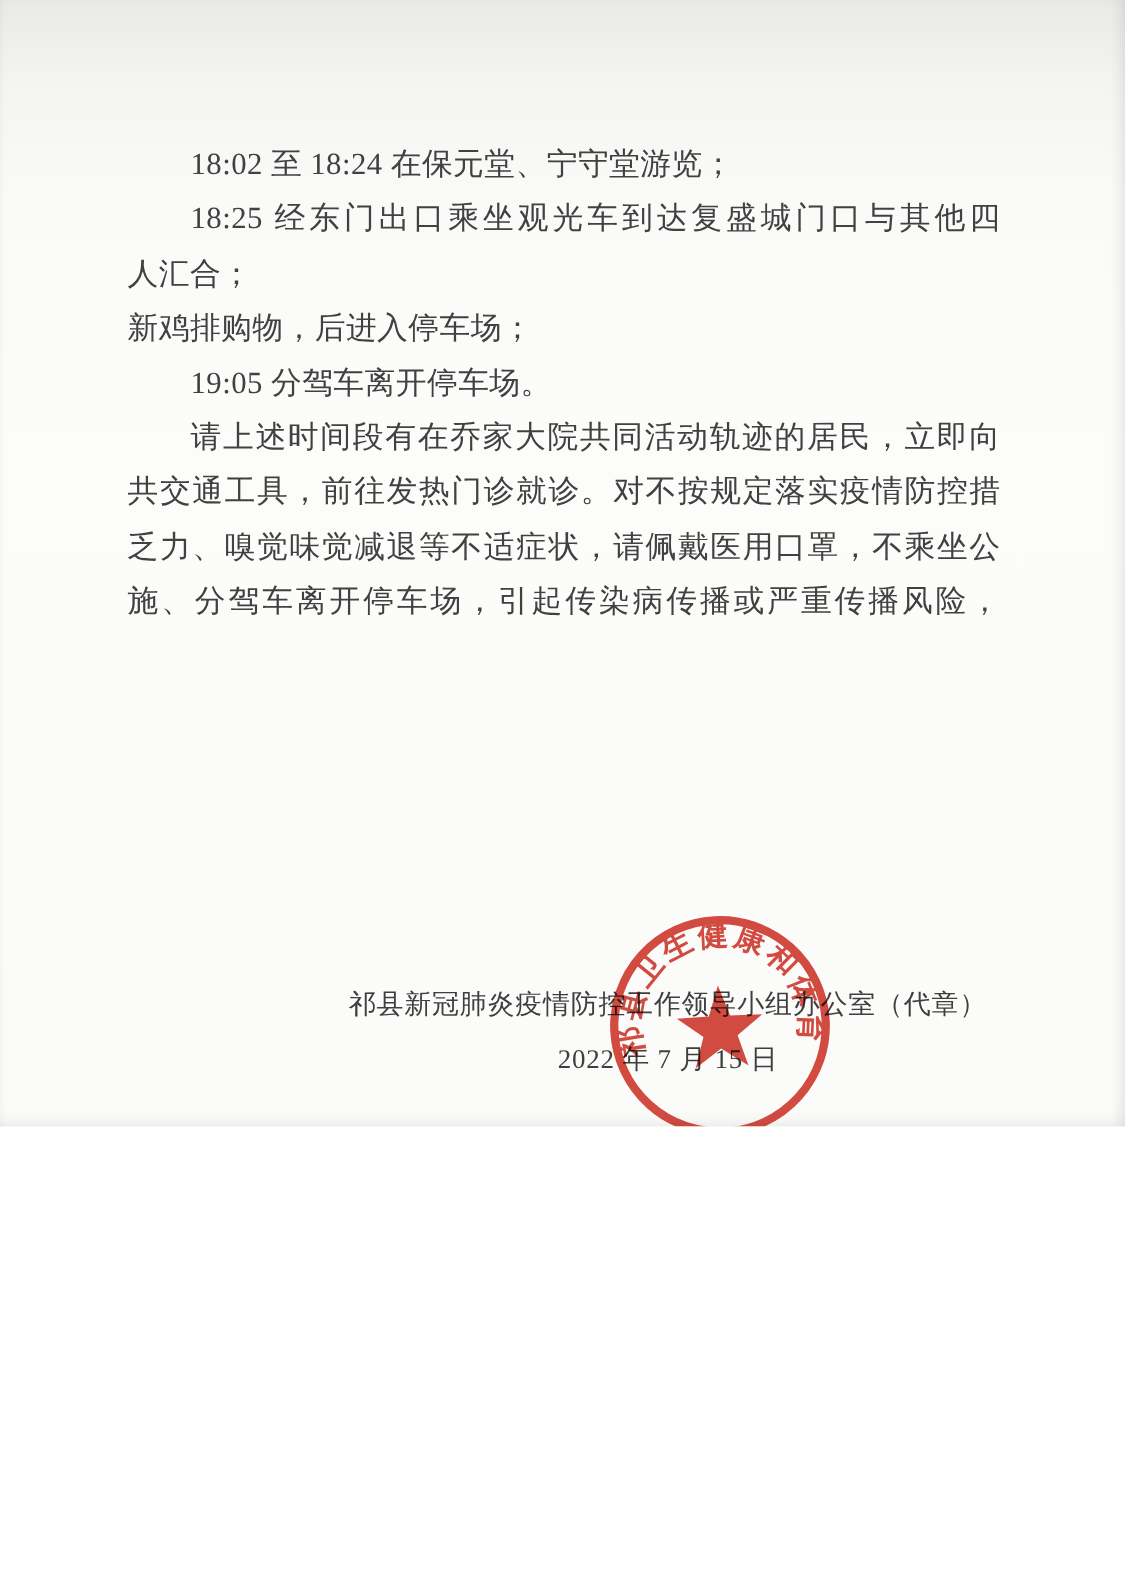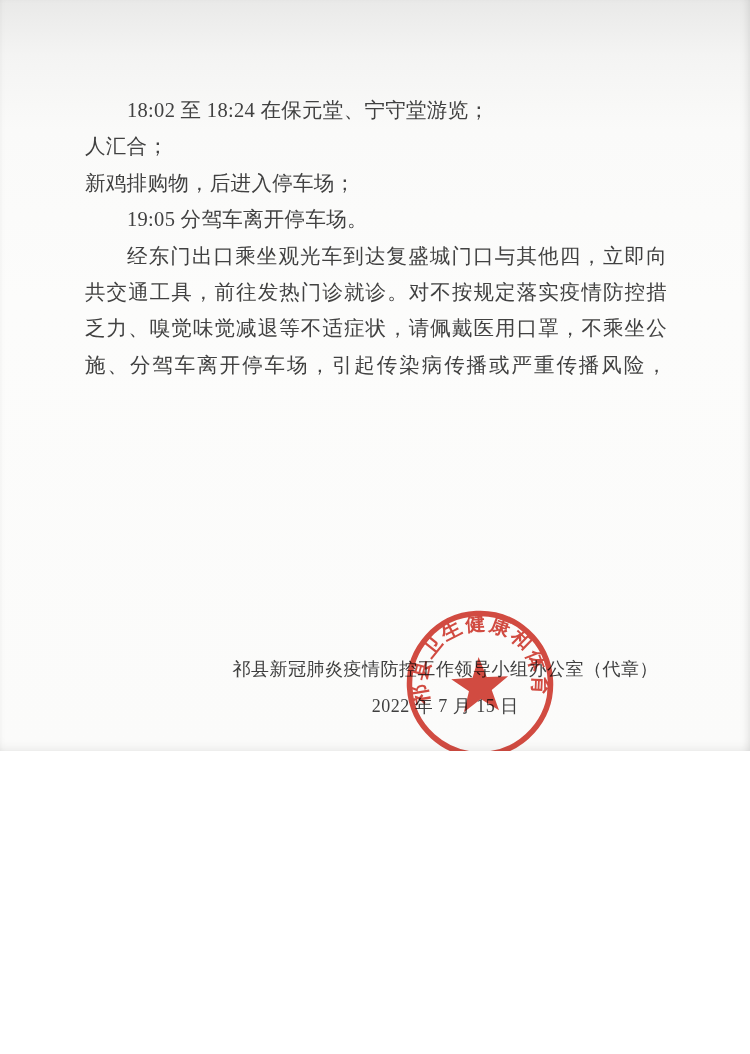--- a/index.html
+++ b/index.html
@@ -64,24 +64,25 @@
     letter-spacing:2.5px;
   }
 </style>
 </head>
 <body>
 
 <div class="page">
 
   <div class="body-text">
     <div class="line indent">18:02 至 18:24 在保元堂、宁守堂游览；</div>
+    <div class="line indent just">18:25 经东门出口乘坐观光车到达复盛城门口与其他四</div>
     <div class="line">人汇合；</div>
     <div class="line">新鸡排购物，后进入停车场；</div>
     <div class="line indent">19:05 分驾车离开停车场。</div>
-    <div class="line indent just">经东门出口乘坐观光车到达复盛城门口与其他四，立即向</div>
+    <div class="line indent just">请上述时间段有在乔家大院共同活动轨迹的居民，立即向</div>
     <div class="line just">共交通工具，前往发热门诊就诊。对不按规定落实疫情防控措</div>
     <div class="line just">乏力、嗅觉味觉减退等不适症状，请佩戴医用口罩，不乘坐公</div>
     <div class="line just">施、分驾车离开停车场，引起传染病传播或严重传播风险，</div>
   </div>
 
   <div class="sign-block">
     <div>祁县新冠肺炎疫情防控工作领导小组办公室（代章）</div>
     <div>2022 年 7 月 15 日</div>
   </div>
 

